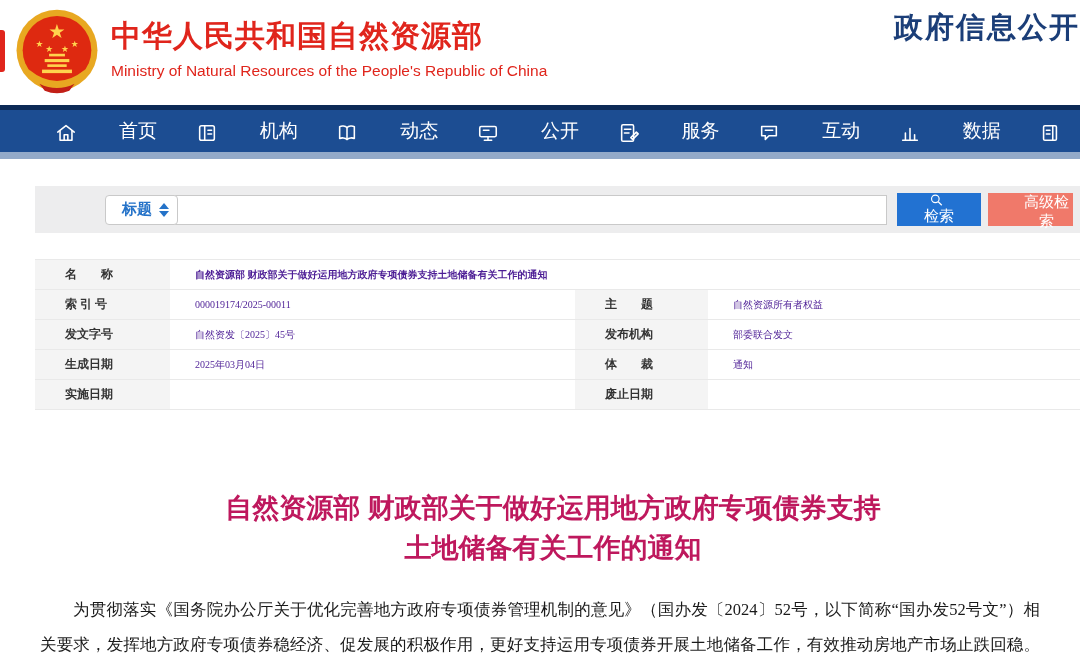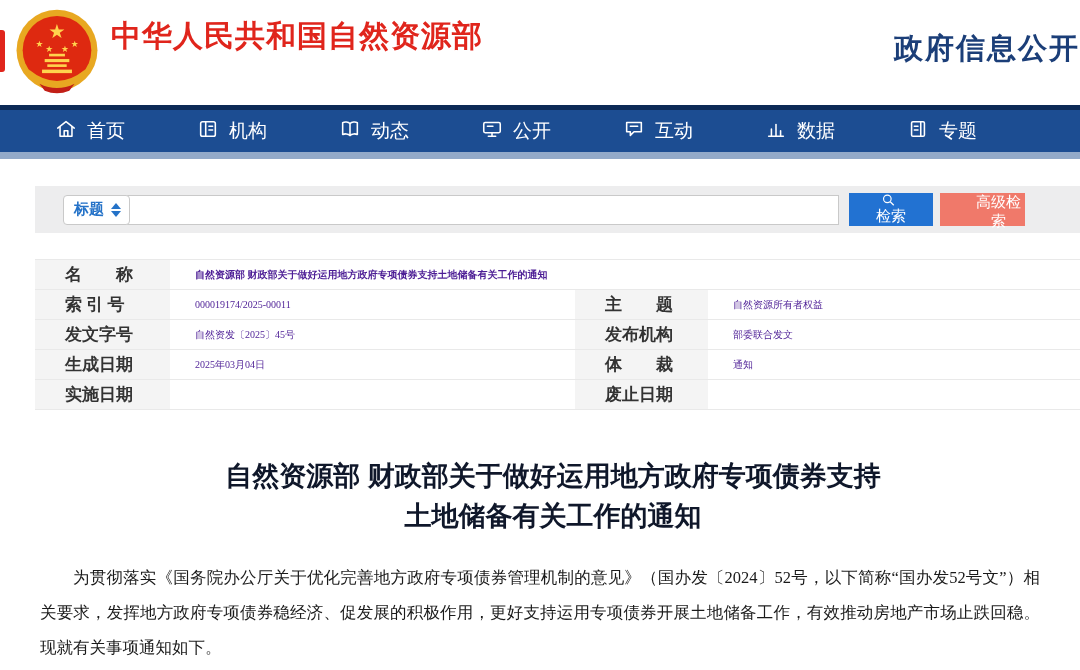--- a/index.html
+++ b/index.html
@@ -19,48 +19,48 @@
   .emblem { width:88px; height:92px; display:block; }
   .brand-text { margin-left:10px; padding-top:8px; }
   .brand-zh {
     color:var(--brand-red,#e0251c); font-size:30px; font-weight:bold;
     letter-spacing:1px; line-height:44px; white-space:nowrap;
   }
   .brand-en {
     color:var(--brand-red,#e0251c); font-size:15.5px; margin-top:4px; white-space:nowrap;
   }
   .header-right {
-    position:absolute; right:0px; top:29px; color:var(--header-navy,#1b3e78);
+    position:absolute; right:0px; top:8px; color:var(--header-navy,#1b3e78);
     font-family:"Liberation Serif", serif; font-weight:bold; font-size:29px;
     letter-spacing:2px; cursor:pointer;
   }
 
   
   .nav { height:54px; }
   .nav-topline { height:5px; background:var(--nav-top,#0c2a56); }
   .nav-main {
     height:42px; background:var(--nav-main,#1c4d92); display:flex;
     align-items:center; width:1180px; padding-left:55px;
   }
   .nav-bottomline { height:7px; background:var(--nav-bottom,#93aac9); }
   .nav-item {
-    width:142px; display:flex; align-items:flex-start; justify-content:flex-start;
-    color:#fff; font-size:19px; cursor:pointer; white-space:nowrap;
+    width:142px; display:flex; align-items:flex-end; justify-content:flex-start;
+    color:#fff; font-size:19px; cursor:pointer; white-space:nowrap;gap:32px;
   }
   .nav-item .nicon { width:22px; height:22px; margin-right:10px; display:inline-flex; }
   .nav-item svg { stroke:#fff; fill:none; stroke-width:1.7; stroke-linecap:round; stroke-linejoin:round; }
 
   
   .search-band {
     margin:27px 0 0 35px; width:1045px; height:47px;
     background:var(--band-gray,#ededee); display:flex; align-items:center; padding-left:28px;
   }
   .field-selector {
     height:30px; background:#fff; border:1px solid #c9c9c9; border-radius:4px;
-    display:flex; align-items:center; padding:0 8px 0 10px; cursor:pointer; z-index:2;
+    display:flex; align-items:center; padding:0 8px 0 16px; cursor:pointer; z-index:2;margin-left:42px;
   }
   .field-selector-label { color:var(--link-blue,#2472c8); font-weight:bold; font-size:15px; }
   .sort-arrows { display:flex; flex-direction:column; margin-left:7px; }
   .sort-arrows .up { width:0;height:0;border-left:5px solid transparent;border-right:5px solid transparent;border-bottom:6px solid var(--link-blue,#2472c8); margin-bottom:2px;}
   .sort-arrows .down { width:0;height:0;border-left:5px solid transparent;border-right:5px solid transparent;border-top:6px solid var(--link-blue,#2472c8);}
   .search-input {
     height:30px; width:712px; border:1px solid #c9c9c9; border-left:none;
     margin-left:-3px; background:#fff; outline:none; font-size:14px; padding:0 8px;
   }
   .btn { height:33px; border:none; color:#fff; font-size:15px; cursor:pointer;
@@ -73,30 +73,30 @@
   .meta-table {
     margin:26px 0 0 35px; width:1045px; border-collapse:collapse;
     font-family:"Liberation Serif", serif;
   }
   .meta-table td {
     height:30px; border-bottom:1px solid var(--table-border,#e9e9e9);
     font-size:10px; color:#4c1d95; vertical-align:middle;
   }
   .meta-table tr:first-child td { border-top:1px solid var(--table-border,#e9e9e9); }
   td.lbl {
-    background:var(--label-bg,#f4f4f4); font-weight:bold; font-size:17px; color:#333;
+    background:var(--label-bg,#f4f4f4); font-weight:bold; font-size:12px; color:#333;
     padding-left:30px; white-space:nowrap;
   }
   td.val { padding-left:25px; }
   td.val-strong { font-weight:600; }
   .w-lbl1 { width:135px; } .w-val1 { width:405px; } .w-lbl2 { width:133px; }
 
   
   .doc-title {
-    margin-top:46px; text-align:center; font-weight:bold; color:#0f172a;
+    margin-top:78px; text-align:center; font-weight:bold; color:#be185d;
     font-size:27px; line-height:40px; font-family:"Liberation Sans", sans-serif;padding-left:26px;
   }
   .doc-body {
     margin:24px 40px 0 40px; font-family:"Liberation Serif", serif;
     font-size:16.5px; color:#1a1a1a; line-height:35px; text-align:justify;
   }
   .doc-body p.indent { text-indent:2em; }
 </style>
 </head>
 <body>
@@ -115,20 +115,21 @@
       <text x="41" y="50" font-size="10" text-anchor="middle" fill="#ffd34d">★</text>
       <text x="59" y="50" font-size="10" text-anchor="middle" fill="#ffd34d">★</text>
       <text x="70" y="44" font-size="10" text-anchor="middle" fill="#ffd34d">★</text>
       <rect x="41" y="52" width="18" height="3" fill="#ffd34d"></rect>
       <rect x="36" y="58" width="28" height="3.5" fill="#ffd34d"></rect>
       <rect x="39" y="64" width="22" height="3" fill="#ffd34d"></rect>
       <rect x="33" y="70" width="34" height="4" fill="#ffd34d"></rect>
     </svg>
     <div class="brand-text">
       <div class="brand-zh">中华人民共和国自然资源部</div>
+      <div class="brand-en">Ministry of Natural Resources of the People's Republic of China</div>
     </div>
   </div>
 
   <div class="header-right">政府信息公开</div>
 </div>
 
 <div class="nav">
   <div class="nav-topline"></div>
   <div class="nav-main">
     <div class="nav-item">
@@ -164,20 +165,31 @@
     <div class="nav-item">
       <span class="nicon">
         <svg viewBox="0 0 24 24">
             <rect x="3" y="5" width="18" height="11" rx="1.5"></rect>
             <line x1="12" y1="16" x2="12" y2="20"></line>
             <line x1="8" y1="20" x2="16" y2="20"></line>
             <line x1="7" y1="9" x2="13" y2="9"></line>
           </svg>
       </span>
       <span>公开</span>
+    </div>
+    <div class="nav-item">
+      <span class="nicon">
+        <svg viewBox="0 0 24 24">
+            <rect x="4" y="3" width="13" height="18" rx="1.5"></rect>
+            <line x1="7" y1="8" x2="14" y2="8"></line>
+            <line x1="7" y1="12" x2="12" y2="12"></line>
+            <path d="M14 17 L20 11 L22 13 L16 19 Z"></path>
+          </svg>
+      </span>
+      <span>服务</span>
     </div>
     <div class="nav-item">
       <span class="nicon">
         <svg viewBox="0 0 24 24">
             <path d="M4 5 H20 V15 H12 L8 19 V15 H4 Z"></path>
             <line x1="8" y1="9" x2="16" y2="9"></line>
           </svg>
       </span>
       <span>互动</span>
     </div>

